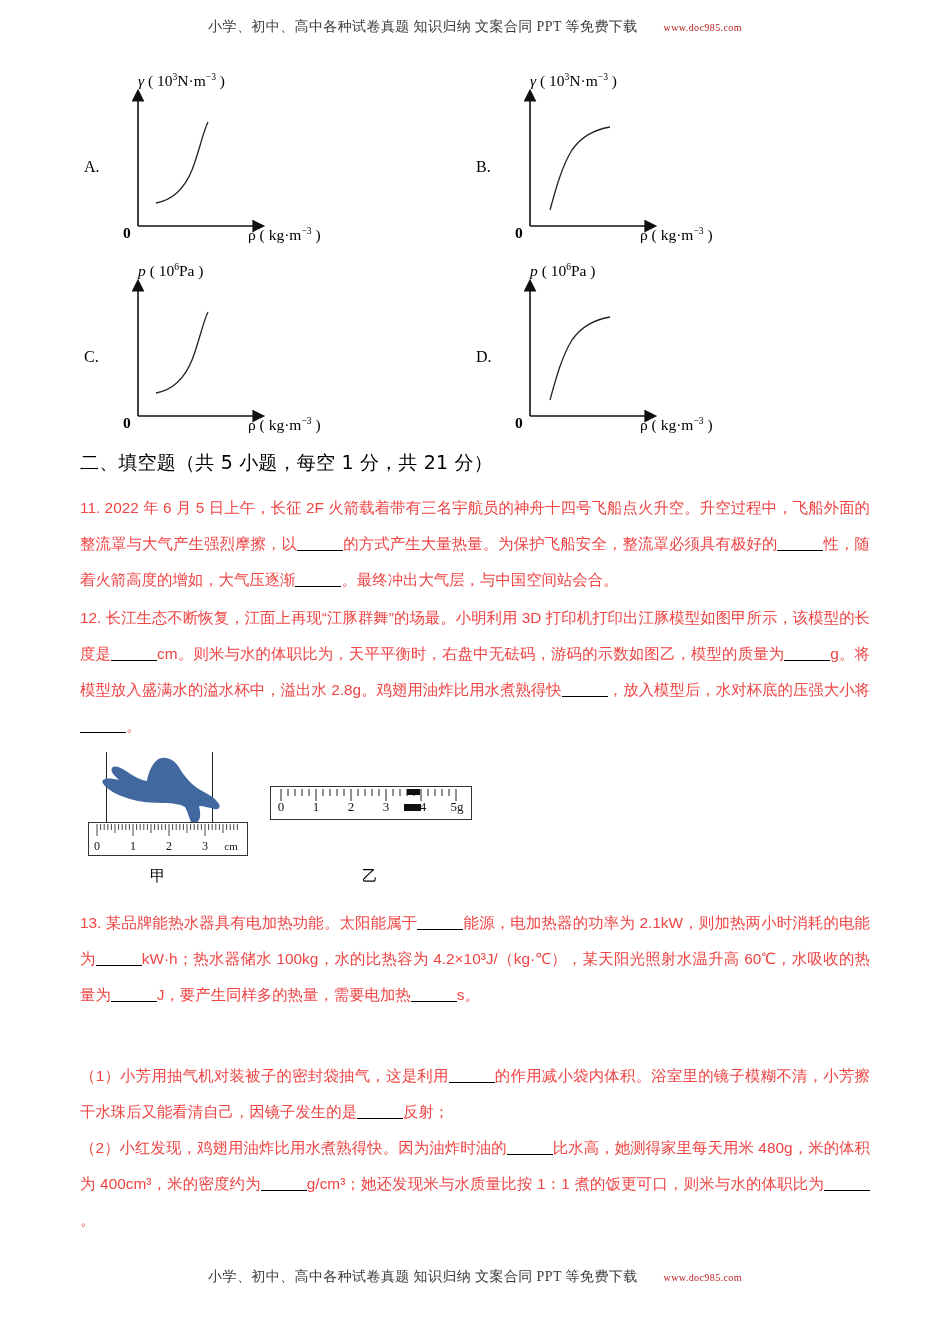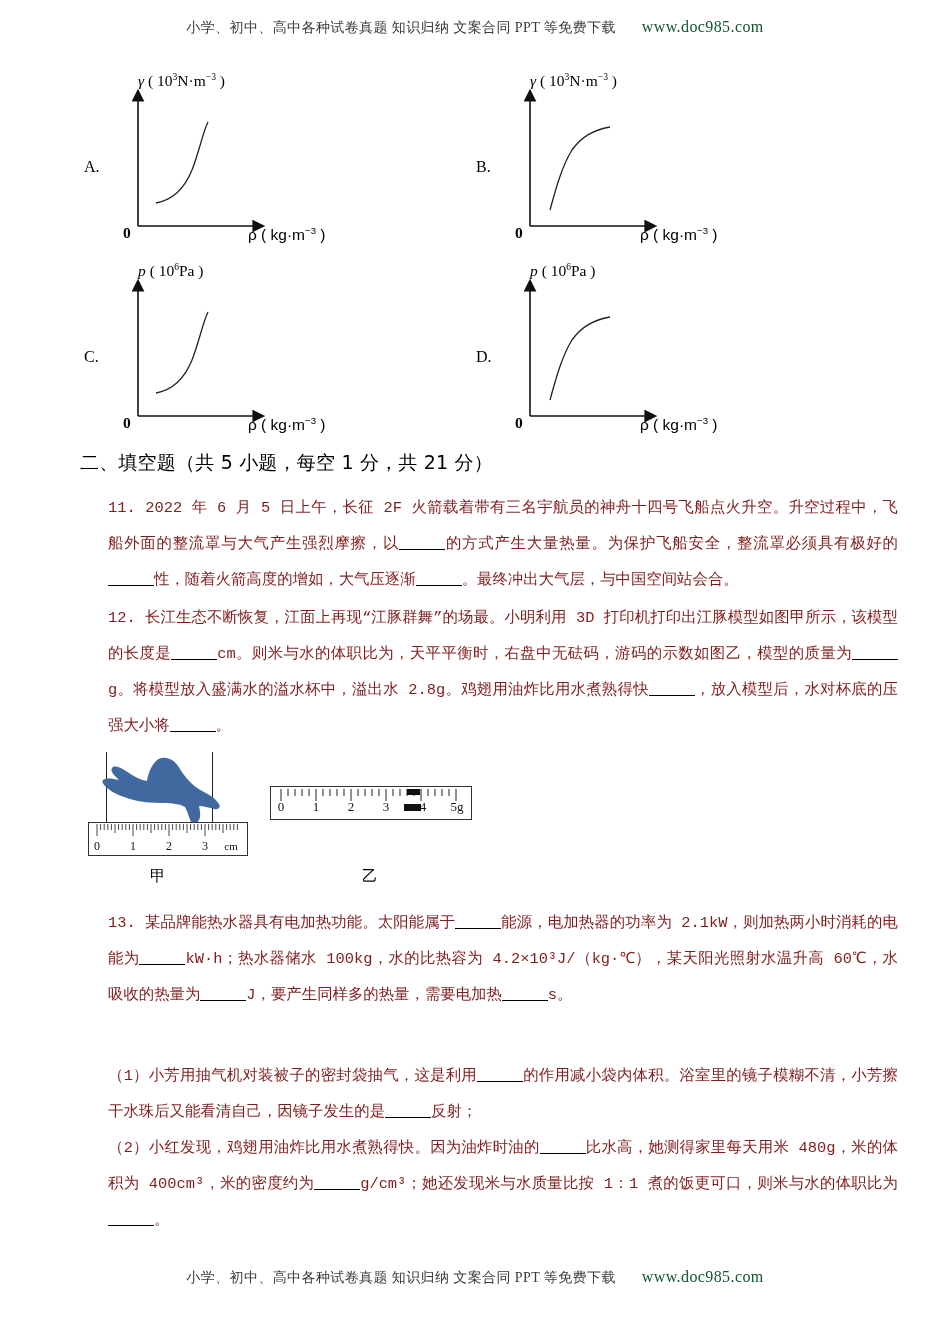--- a/index.html
+++ b/index.html
@@ -29,23 +29,23 @@
     width: 950px;
     text-align: center;
     font-size: 14.5px;
     color: #3a3a3a;
     letter-spacing: 0.4px;
     white-space: nowrap;
   }
   .watermark .wm-cn { font-family: Liberation Serif, serif; font-size: 14px; }
   .watermark .wm-url {
     font-family: "Liberation Serif", serif;
-    font-size: 16px;
+    font-size: 10px;
     margin-left: 26px;
-    color: #14532d;
+    color: #b91c1c;
   }
   #header-watermark { top: 18px; }
   #footer-watermark { top: 1268px; }
 
   
   .options {
     position: absolute;
     left: 80px;
     top: 70px;
     width: 800px;
@@ -82,21 +82,21 @@
     font-size: 15.5px;
     white-space: nowrap;
     font-family: "Liberation Serif", serif;
   }
   .axis-xlabel {
     position: absolute;
     left: 142px;
     top: 156px;
     font-size: 15.5px;
     white-space: nowrap;
-    font-family: Liberation Sans, sans-serif;
+    font-family: Liberation Serif, serif;
   }
   .axis-origin {
     position: absolute;
     left: 17px;
     top: 154px;
     font-size: 15.5px;
     font-weight: bold;
     font-family: "Liberation Serif", serif;
   }
   .ital { font-style: italic; }
@@ -111,25 +111,24 @@
     font-family: "DejaVu Sans", sans-serif;
     letter-spacing: 0.2px;
     white-space: nowrap;
   }
   .qtext {
     position: absolute;
     left: 80px;
     width: 790px;
     font-size: 15.4px;
     line-height: 36px;
-    font-family: Liberation Mono, monospace;
+    font-family: Liberation Sans, sans-serif;
     text-align: justify;
     text-justify: inter-ideograph;
-    color: #7f1d1d;
-    margin-left: 28px;
+    color: #ef4444;
   }
   .qtext .blank {
     display: inline-block;
     border-bottom: 1px solid #000;
     min-width: 46px;
     height: 1em;
     vertical-align: -2px;
   }
 
   

